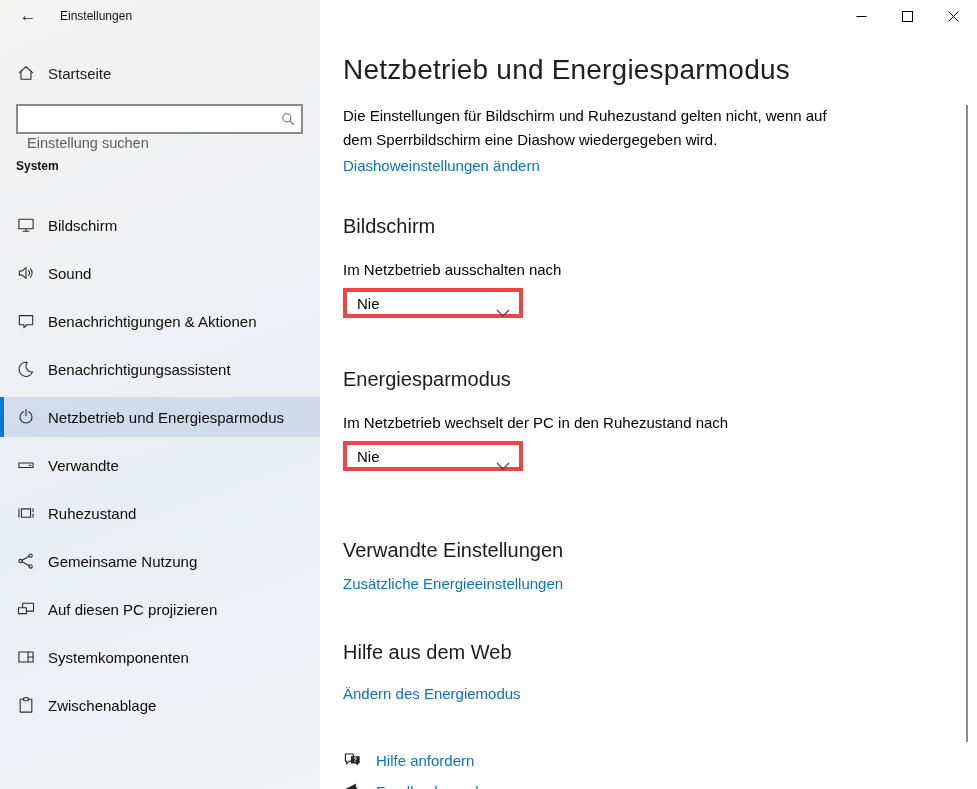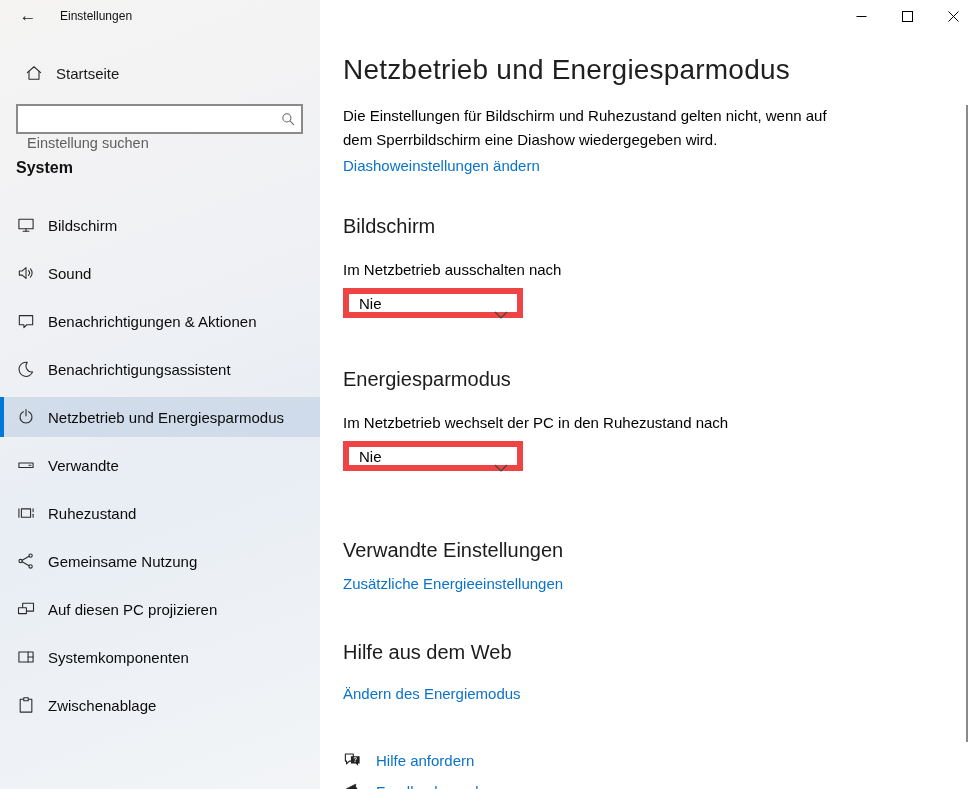--- a/index.html
+++ b/index.html
@@ -14,36 +14,36 @@
   
   .sidebar {
     position:absolute; left:0; top:0; width:320px; height:789px;
     background:linear-gradient(160deg,#f5f4f3 0%,#f0f1f4 35%,#e9eef4 60%,#f2f4f6 100%);
   }
   .titlebar-left { position:absolute; left:0; top:0; width:320px; height:32px; }
   .back-btn { position:absolute; left:10px; top:2px; width:36px; height:28px;
     display:flex; align-items:center; justify-content:center; font-size:17px; color:#222; cursor:default; }
   .app-title { position:absolute; left:60px; top:9px; font-size:12px; color:#111; }
 
-  .home-row { position:absolute; left:0; top:55px; width:320px; height:36px;margin-left:8px; }
+  .home-row { position:absolute; left:0; top:55px; width:320px; height:36px; }
   .home-row .nav-icon { position:absolute; left:16px; top:8px; }
   .home-row .nav-label { position:absolute; left:48px; top:10px; font-size:15px; }
 
   .search-box {
     position:absolute; left:16px; top:104px; width:287px; height:30px;
     background:#fff; border:2px solid #8a8a8a; display:flex; align-items:center;
   }
   .search-input {
     border:none; outline:none; background:transparent; flex:1;
     font-family:"Liberation Sans",sans-serif; font-size:14.5px; color:#333; padding:0 0 0 9px;margin-top:48px;
   }
   .search-input::placeholder { color:#5f5f5f; opacity:1; }
   .search-glyph { width:26px; height:26px; display:flex; align-items:center; justify-content:center; }
 
-  .section-label { position:absolute; left:16px; top:159px; font-size:16px; font-weight:bold; color:#111; }
+  .section-label { position:absolute; left:16px; top:159px; font-size:12px; font-weight:bold; color:#111; }
 
   .nav-list { position:absolute; left:0; top:205px; width:320px; }
   .nav-item { position:relative; width:320px; height:40px; margin-bottom:8px; cursor:default; }
   .nav-item .nav-icon { position:absolute; left:16px; top:10px; }
   .nav-item .nav-label { position:absolute; left:48px; top:12px; font-size:15px; color:#0b0b0b; white-space:nowrap; }
   .nav-item.selected { background:rgba(140,173,208,0.28); }
   .accent-bar { position:absolute; left:0; top:0; width:4px; height:40px; background:#0078d7; display:none; }
   .nav-item.selected .accent-bar { display:block; }
 
   svg.ic { stroke:#2b2b2b; stroke-width:1.3; fill:none; stroke-linejoin:round; stroke-linecap:round; }
@@ -65,21 +65,21 @@
   .h2-sleep { top:368px; }
   .h2-related { top:539px; }
   .h2-webhelp { top:641px; }
 
   .field-label { position:absolute; left:23px; font-size:15px; color:#000; white-space:nowrap;text-align:right; }
   .label-display { top:261px; }
   .label-sleep { top:414px; }
 
   .combo {
     position:absolute; left:23px; width:180px; height:30px;
-    border:6px solid #ef4444; background:#fff; display:flex; align-items:center;
+    border:4px solid #ef4444; background:#fff; display:flex; align-items:center;
     padding-left:10px; font-size:15px; color:#000; cursor:default;
   }
   .combo-display { top:288px; }
   .combo-sleep { top:441px; }
   .combo .chev { position:absolute; right:9px; top:11px; }
 
   .related-link { position:absolute; left:23px; top:575px; }
   .webhelp-link { position:absolute; left:23px; top:685px; }
 
   .help-row { position:absolute; left:23px; top:750px; height:20px; }

